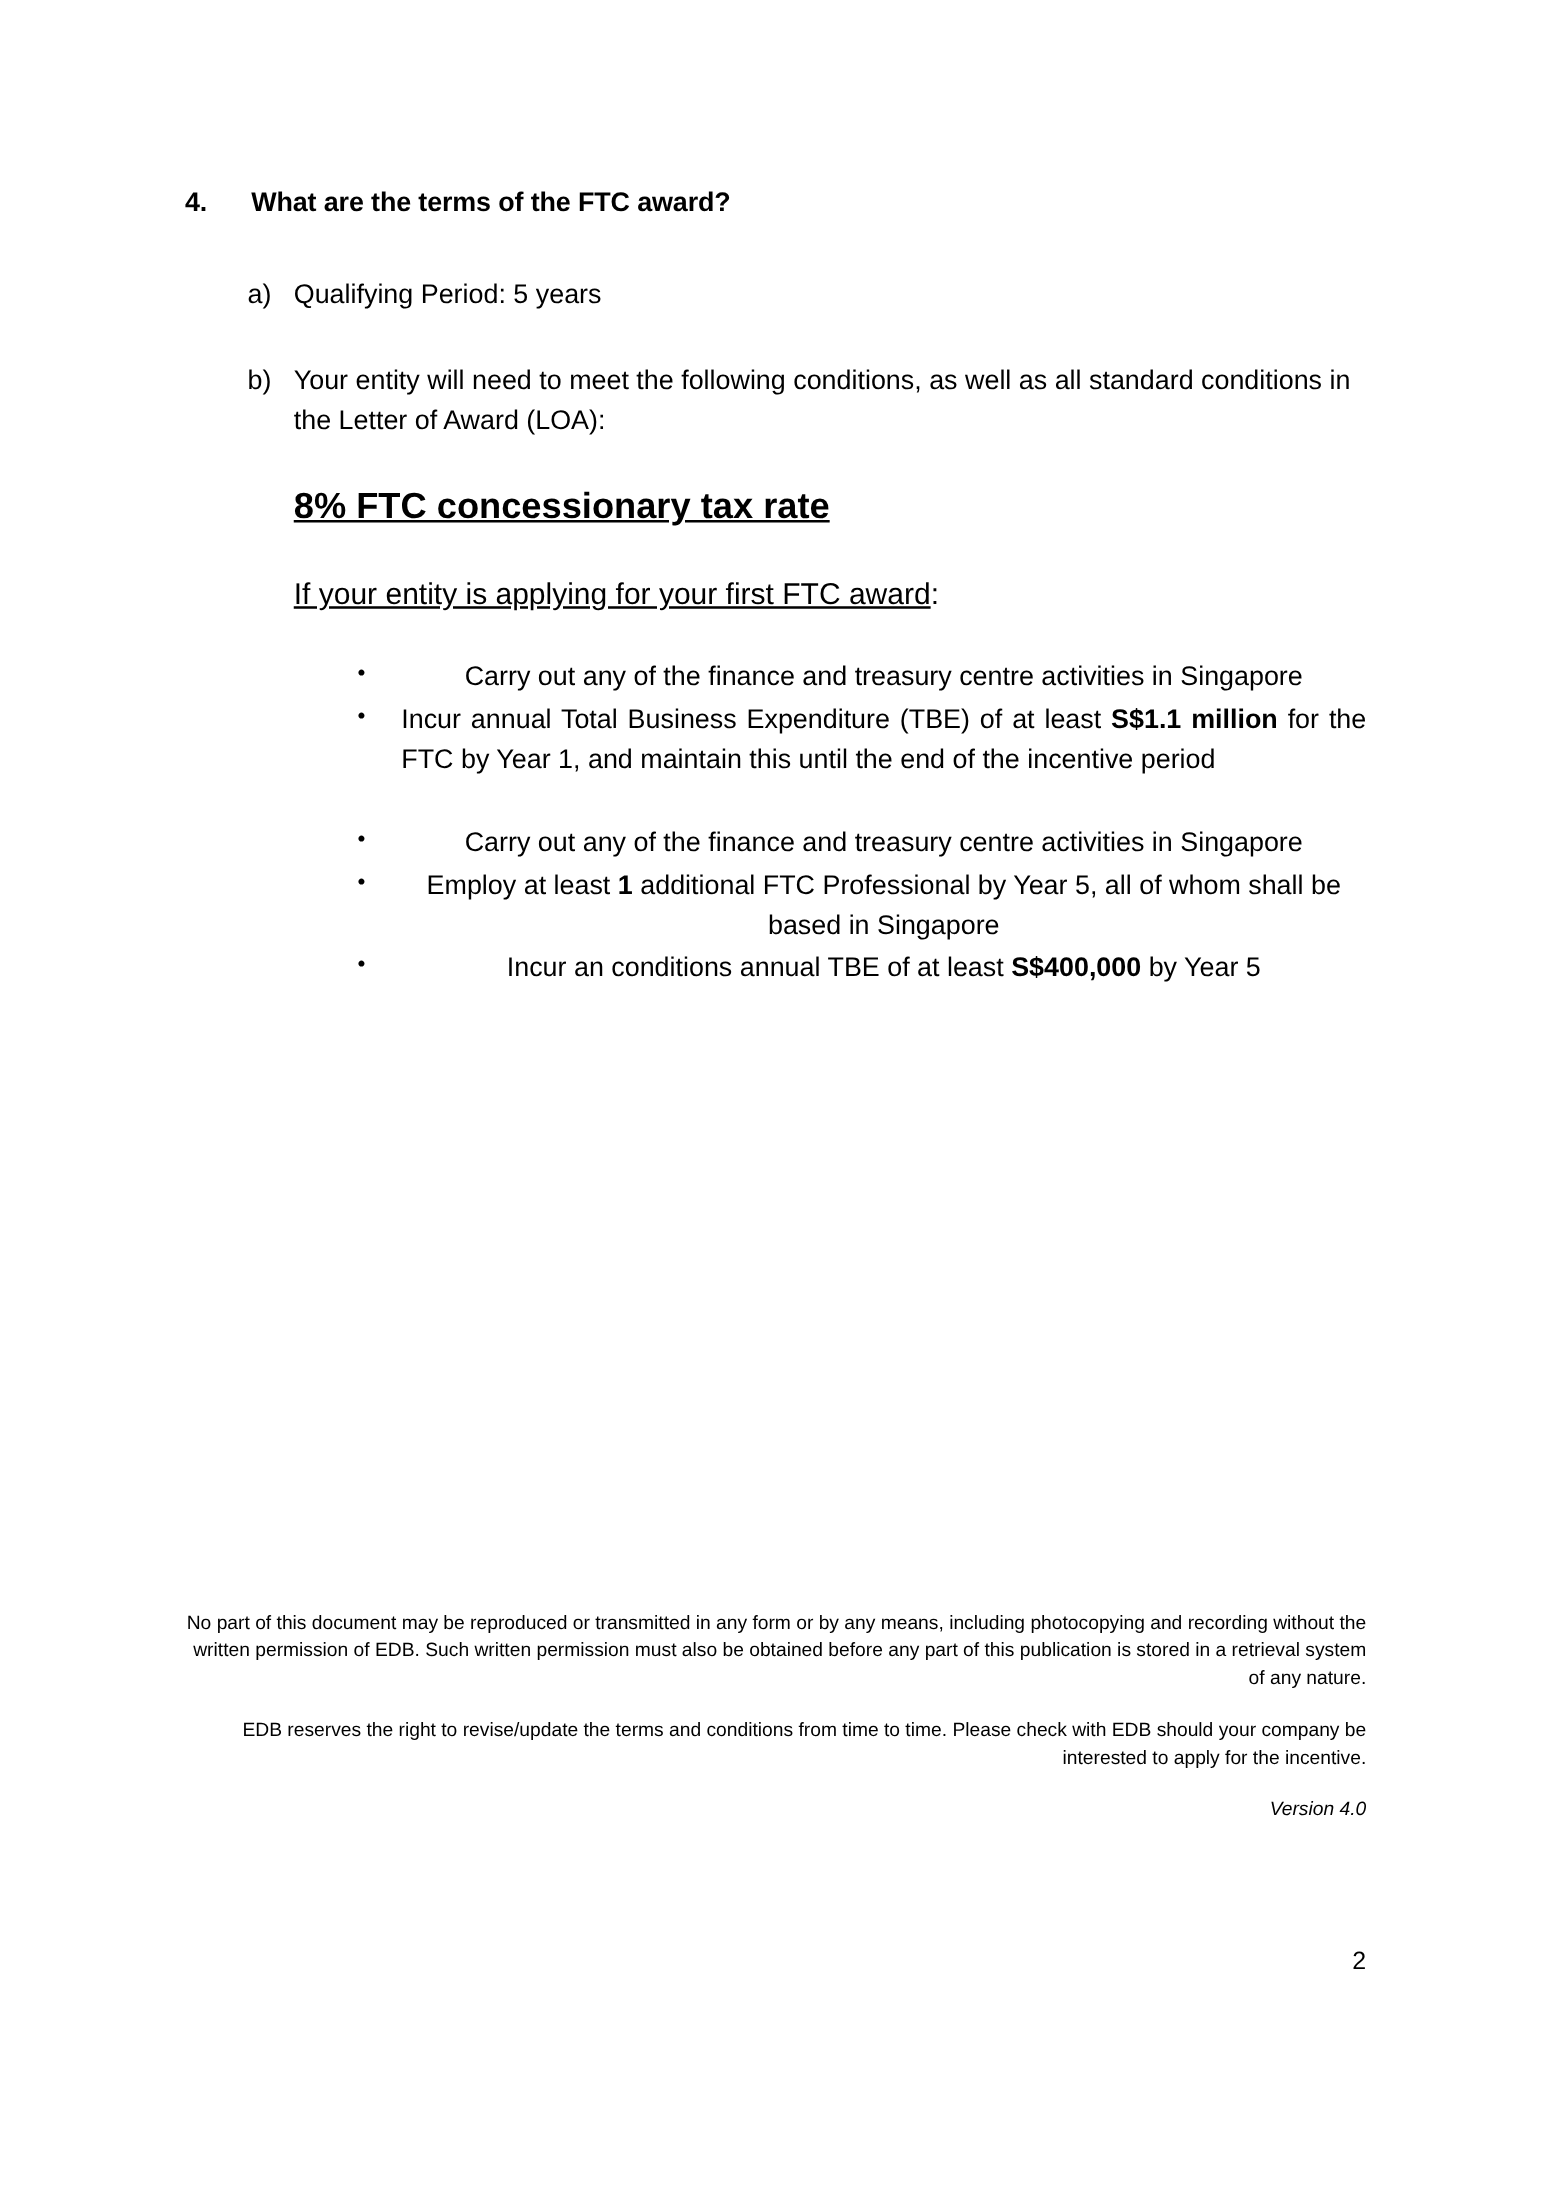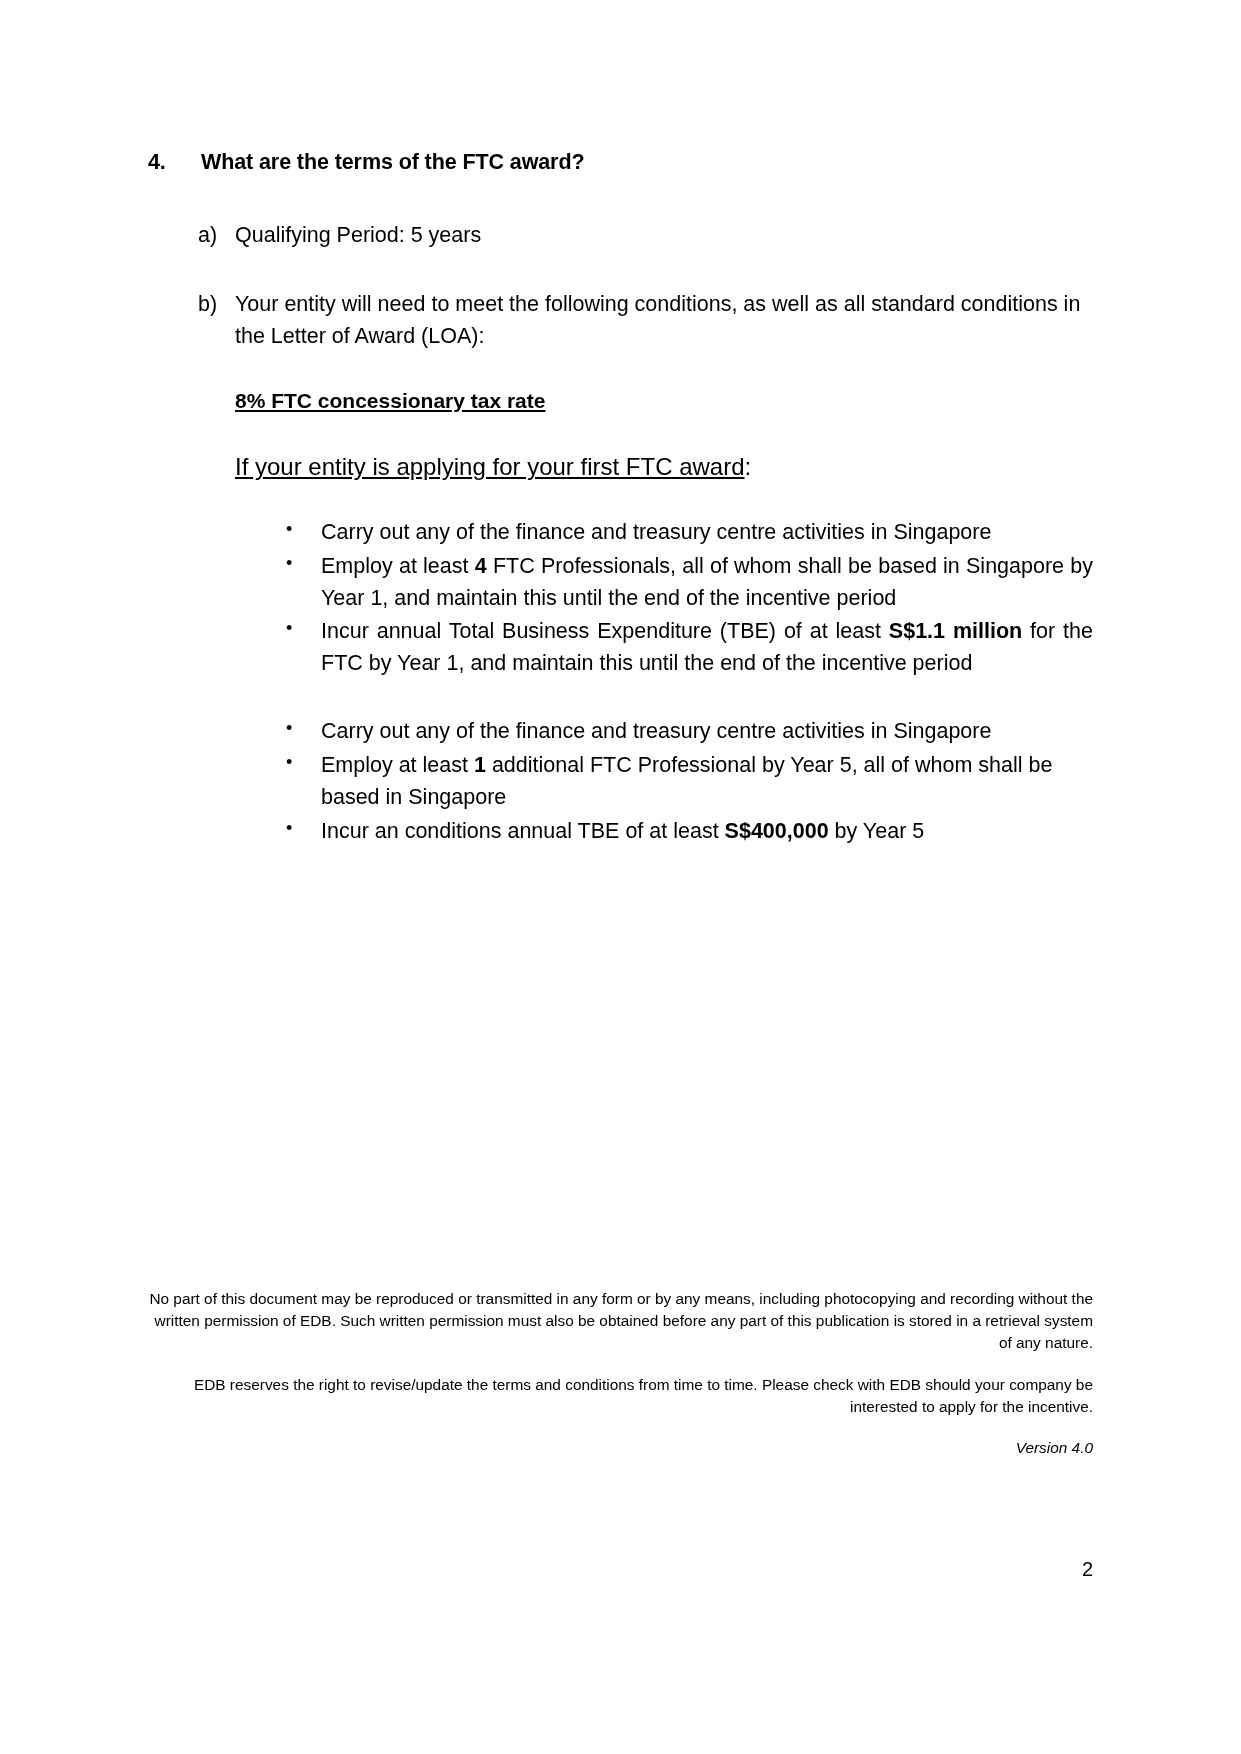--- a/index.html
+++ b/index.html
@@ -57,21 +57,21 @@
   }
   .lettered .body {
     flex: 1;
   }
 
   .sub-block {
     padding-left: 87px;
   }
 
   .sub-heading {
-    font-size: 21px;
+    font-size: 29px;
     font-weight: bold;
     text-decoration: underline;
     margin: 0 0 36px 0;
   }
   .sub-lead {
     font-size: 24px;
     margin: 0 0 32px 0;
     line-height: 1.5;
   }
   .sub-lead .u { text-decoration: underline; }
@@ -82,21 +82,21 @@
     padding: 0 0 0 46px;
   }
   ul.bullets li {
     position: relative;
     font-size: 21.5px;
     line-height: 1.48;
     margin: 0 0 2px 0;
     padding-left: 40px;
     text-align: justify;
   }
-  ul.bullets li.nojustify { text-align: left; }
+  ul.bullets li.nojustify { text-align: center; }
   ul.bullets li::before {
     content: "\2022";
     position: absolute;
     left: 5px;
     top: -1px;
     font-size: 18px;
   }
   b { font-weight: bold; }
 
   
@@ -147,21 +147,20 @@
     </div>
 
     <div class="sub-block">
 
       <div class="sub-heading">8% FTC concessionary tax rate</div>
 
       <div class="sub-lead"><span class="u">If your entity is applying for your first FTC award</span><span>:</span></div>
 
       <ul class="bullets">
         <li class="nojustify"><span>Carry out any of the finance and treasury centre activities in Singapore</span><b></b><span></span></li>
-        <li><span>Employ at least </span><b>4</b><span> FTC Professionals, all of whom shall be based in Singapore by Year 1, and maintain this until the end of the incentive period</span></li>
         <li><span>Incur annual Total Business Expenditure (TBE) of at least </span><b>S$1.1 million</b><span> for the FTC by Year 1, and maintain this until the end of the incentive period</span></li>
       </ul>
 
 
       <ul class="bullets">
         <li class="nojustify"><span>Carry out any of the finance and treasury centre activities in Singapore</span><b></b><span></span></li>
         <li class="nojustify"><span>Employ at least </span><b>1</b><span> additional FTC Professional by Year 5, all of whom shall be based in Singapore</span></li>
         <li class="nojustify"><span>Incur an conditions annual TBE of at least </span><b>S$400,000</b><span> by Year 5</span></li>
       </ul>
 

